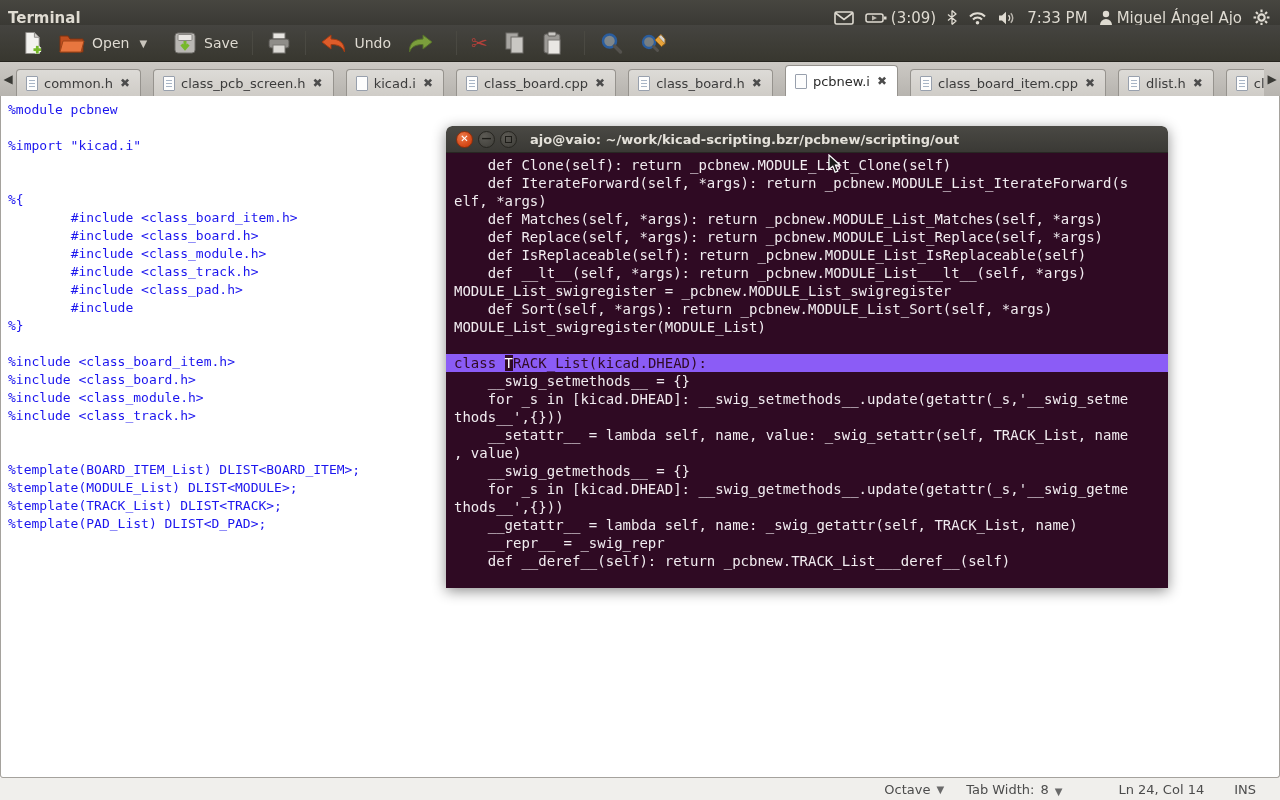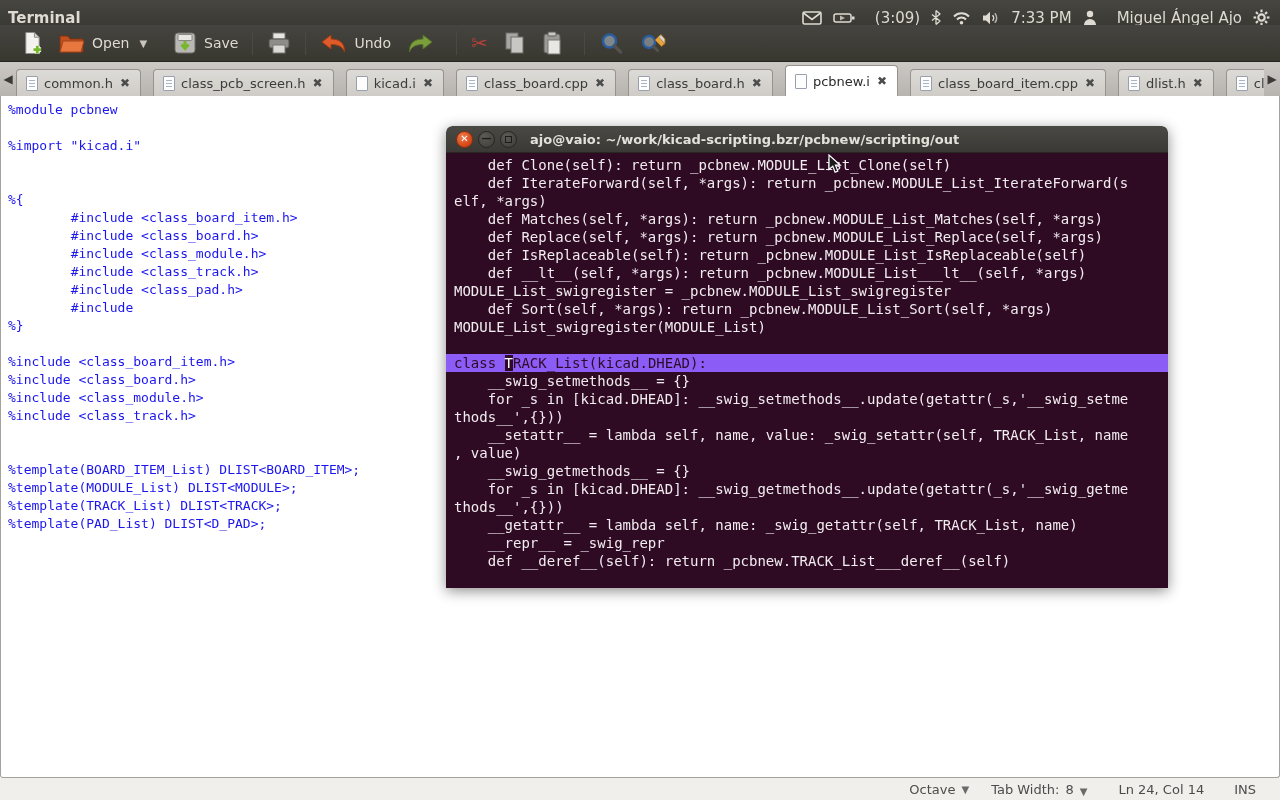--- a/index.html
+++ b/index.html
@@ -6,21 +6,21 @@
   html,body { width:1280px; height:800px; overflow:hidden; background:#fff;
     font-family:"DejaVu Sans", sans-serif; }
   .screen { position:relative; width:1280px; height:800px; background:#fff; }
 
   
   .panel { position:absolute; left:0; top:0; width:1280px; height:36px;
     background:linear-gradient(#474640,#353430); border-bottom:1px solid #23221f;
     display:flex; align-items:center; color:#dfdbd2; font-size:15px; }
   .panel-title { font-weight:bold; padding-left:8px; }
   .panel-right { margin-left:auto; display:flex; align-items:center; gap:11px; padding-right:10px; }
-  .ind { display:flex; align-items:center; gap:20px; color:#dfdbd2; }
+  .ind { display:flex; align-items:center; gap:4px; color:#dfdbd2; }
 
   
   .toolbar { position:absolute; left:0; top:25px; width:1280px; height:37px;
     background:linear-gradient(#454440,#38372f); border-bottom:1px solid #26251f;
     display:flex; align-items:center; color:#dfdbd2; font-size:14px; padding-left:14px; }
   .tbtn { display:flex; align-items:center; gap:7px; padding:4px 8px; border-radius:3px; }
   .tsep { width:1px; height:24px; background:#2c2b27; border-right:1px solid #4a4942; margin:0 6px; }
   .caret { font-size:10px; color:#c9c5bc; }
   .scissors { font-size:20px; color:#b5403a; line-height:1; }
 
@@ -43,21 +43,21 @@
   
   .editor { position:absolute; left:0; top:96px; width:1280px; height:682px; background:#fff;
     border:1px solid #a5a29d; border-top:none; border-radius:0 0 3px 3px; overflow:hidden; }
   .editor pre { margin:0; padding:5px 0 0 7px; font:13px/18px "DejaVu Sans Mono", monospace;
     color:#1b15ee; tab-size:8; -moz-tab-size:8; white-space:pre; }
 
   
   .statusbar { position:absolute; left:0; top:778px; width:1280px; height:22px; background:#f0efec;
     display:flex; align-items:center; justify-content:flex-end; font-size:13px; color:#4c4c4c; }
   .sb-item { display:flex; align-items:center; gap:6px; }
-  .sb-gap-a { margin-right:22px; } .sb-gap-b { margin-right:31px;align-items:flex-end; } .sb-gap-c { margin-right:30px; }
+  .sb-gap-a { margin-right:22px; } .sb-gap-b { margin-right:40px;align-items:flex-end; } .sb-gap-c { margin-right:30px;margin-left:16px; }
   .sb-ins { margin-right:24px; }
   .sb-caret { font-size:10px; color:#6a6a6a; }
 
   
   .terminal { position:absolute; left:446px; top:126px; width:722px; height:462px;
     border-radius:6px 6px 0 0; box-shadow:0 3px 14px rgba(0,0,0,.45); overflow:hidden; }
   .term-titlebar { height:27px; background:linear-gradient(#4a4944,#3a3935);
     border-bottom:1px solid #282723; display:flex; align-items:center; padding:0 10px;
     border-radius:6px 6px 0 0; }
   .wbtn { width:17px; height:17px; border-radius:50%; margin-right:5px; display:flex;

